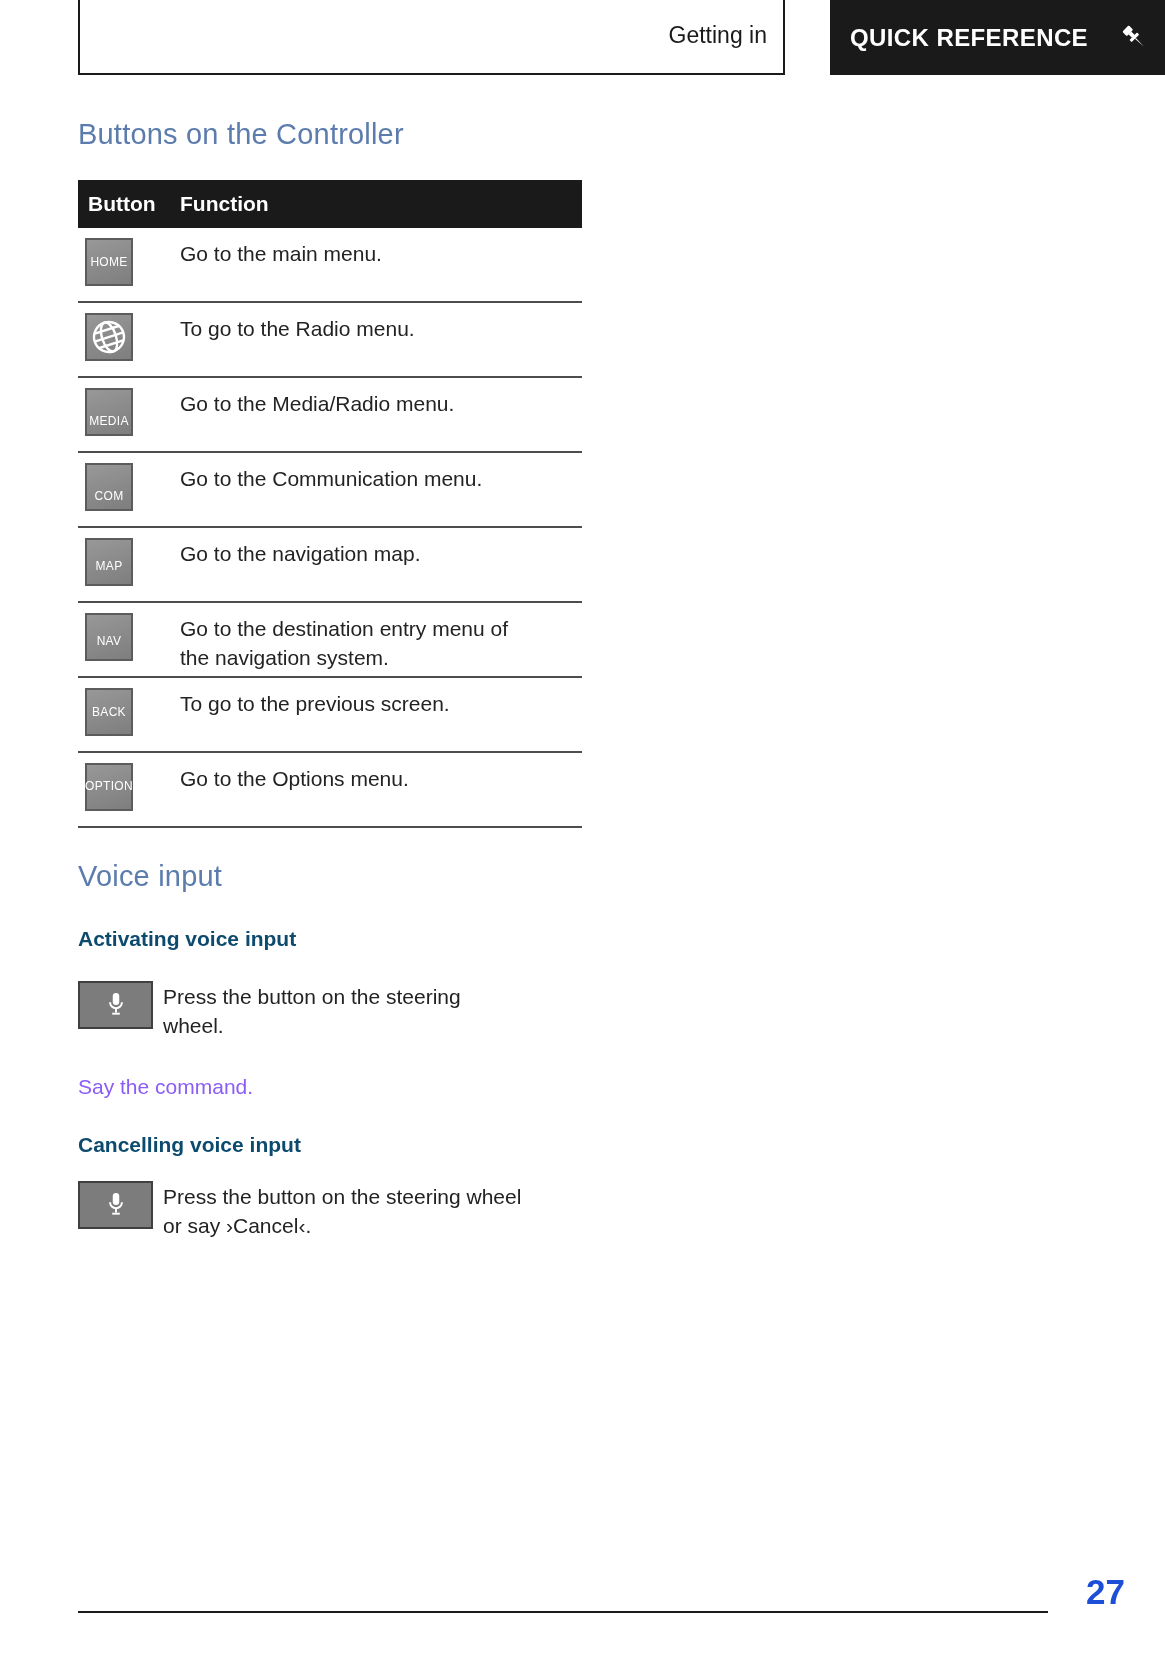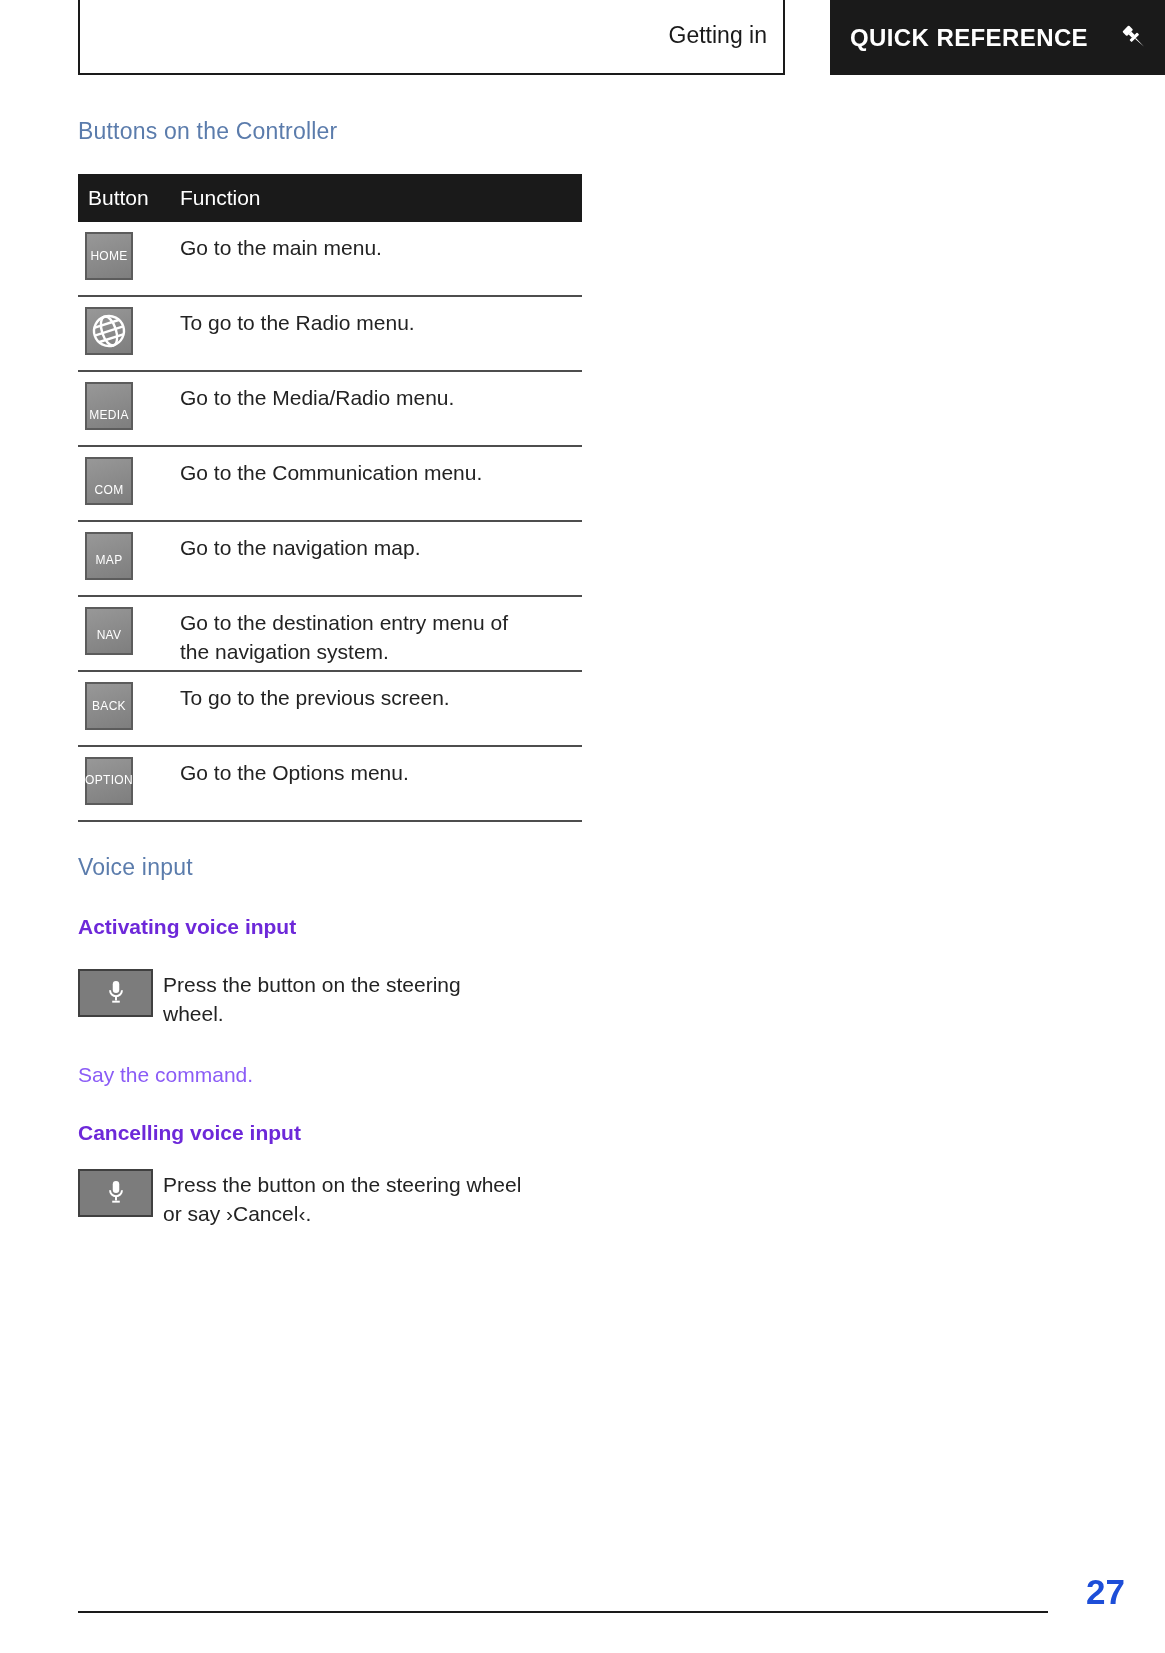--- a/index.html
+++ b/index.html
@@ -18,25 +18,25 @@
   .hdr-right {
     position:absolute; left:803px; top:0; width:358px; height:75px;
     background:#1a1a1a; box-sizing:border-box;
     display:flex; align-items:center; padding:0 36px 0 20px;margin-left:27px;
   }
   .hdr-right .title { color:#fff; font-weight:bold; font-size:24px; letter-spacing:0.4px; }
   .pin { margin-left:auto; display:block; }
 
   
   .main { position:absolute; left:78px; top:118px; width:504px; }
-  h2.section { margin:0; font-size:23px; font-weight:500; color:#5b7cac; letter-spacing:0.2px; }
+  h2.section { margin:0; font-size:29px; font-weight:500; color:#5b7cac; letter-spacing:0.2px; }
 
   .tbl-head {
     margin-top:29px; height:48px; background:#1a1a1a;
-    display:flex; align-items:center; color:#fff; font-weight:normal; font-size:21px;
+    display:flex; align-items:center; color:#fff; font-weight:bold; font-size:21px;
   }
   .tbl-head .c1 { padding-left:10px; width:92px; box-sizing:content-box; }
 
   .tbl-body .row {
     display:flex; border-bottom:2px solid #4d4d4d;
     min-height:75px; box-sizing:border-box; padding-top:10px;
   }
   .icon-cell { width:102px; flex:none; }
   .fn { font-size:21px; line-height:29px; padding-top:1px; white-space:pre-line; color:#232323; }
 
@@ -49,21 +49,21 @@
   }
   
   .tbl-body .row:nth-child(3) .btn-sq,
   .tbl-body .row:nth-child(4) .btn-sq { align-items:flex-end; padding-bottom:6px; }
   .tbl-body .row:nth-child(8) .btn-sq { align-items:flex-end; padding-bottom:16px; }
   .tbl-body .row:nth-child(5) .btn-sq,
   .tbl-body .row:nth-child(6) .btn-sq { padding-top:8px; }
 
   
   h2.voice { margin-top:32px; }
-  h3.sub { margin:34px 0 0 0; font-size:21px; font-weight:bold; color:#6d28d9; }
+  h3.sub { margin:34px 0 0 0; font-size:21px; font-weight:bold; color:#0c4a6e; }
   .vrow { display:flex; margin-top:30px; }
   .vrow.second { margin-top:24px; }
   .mic-cell { width:85px; flex:none; }
   .mic-btn {
     width:75px; height:48px; box-sizing:border-box;
     background:#7c7c7c; border:2px solid #404040;
     display:flex; align-items:center; justify-content:center;
   }
   .say { margin-top:35px; font-size:21px; color:#8b5cf6; }
 

